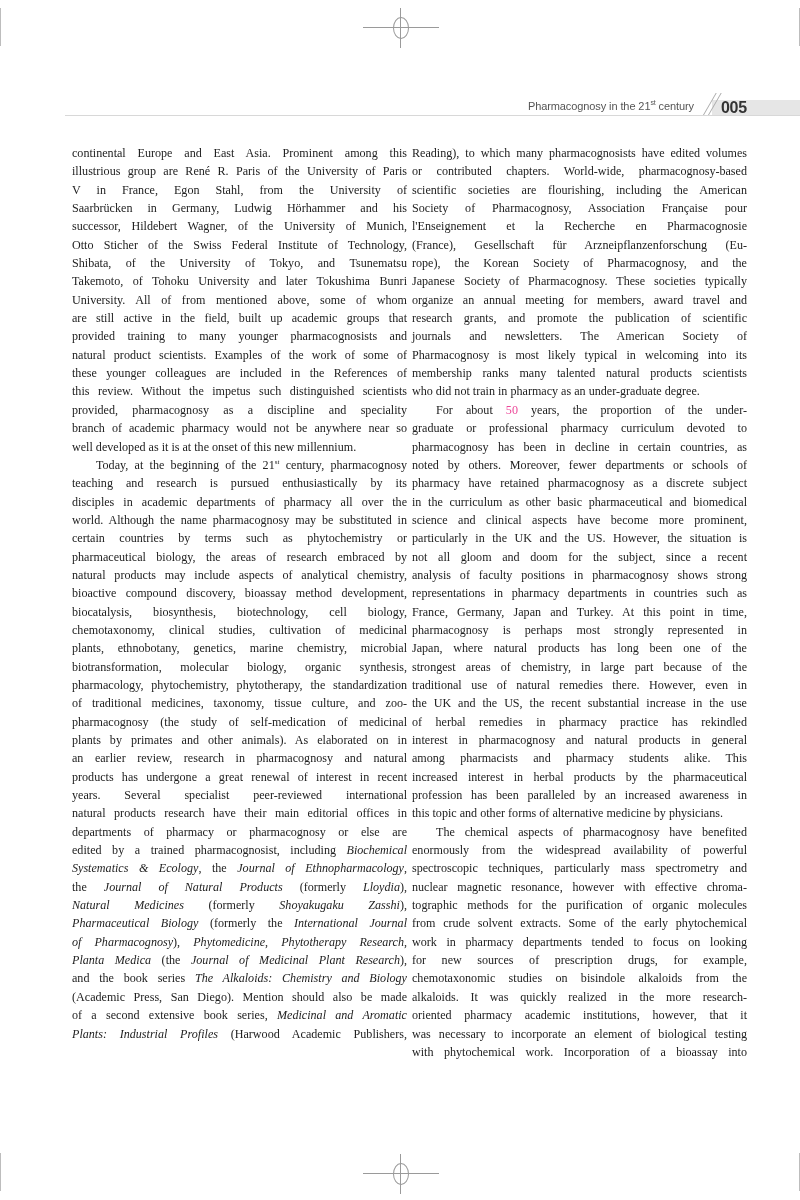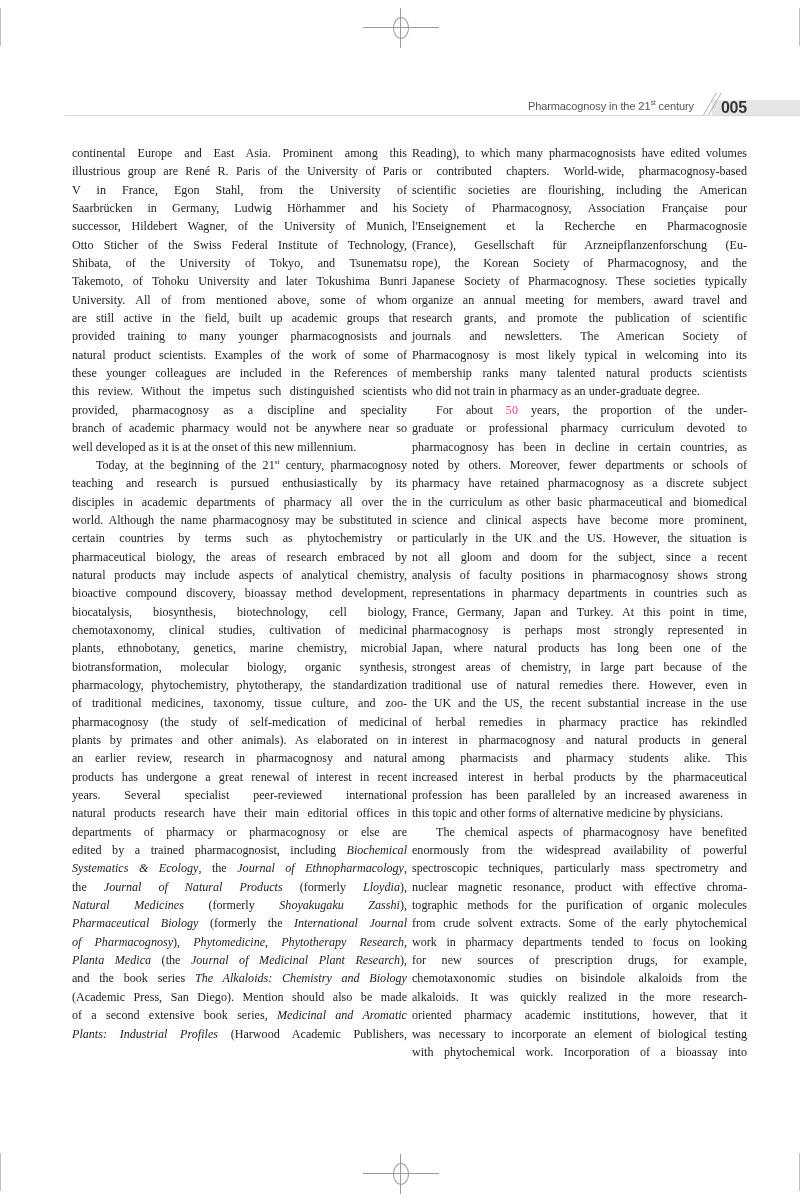--- a/index.html
+++ b/index.html
@@ -149,21 +149,21 @@
   <span class="line">the UK and the US, the recent substantial increase in the use</span>
   <span class="line">of herbal remedies in pharmacy practice has rekindled</span>
   <span class="line">interest in pharmacognosy and natural products in general</span>
   <span class="line">among pharmacists and pharmacy students alike. This</span>
   <span class="line">increased interest in herbal products by the pharmaceutical</span>
   <span class="line">profession has been paralleled by an increased awareness in</span>
   <span class="line last">this topic and other forms of alternative medicine by physicians.</span>
   <span class="line indent">The chemical aspects of pharmacognosy have benefited</span>
   <span class="line">enormously from the widespread availability of powerful</span>
   <span class="line">spectroscopic techniques, particularly mass spectrometry and</span>
-  <span class="line">nuclear magnetic resonance, product with effective chroma-</span>
+  <span class="line">nuclear magnetic resonance, however with effective chroma-</span>
   <span class="line">tographic methods for the purification of organic molecules</span>
   <span class="line">from crude solvent extracts. Some of the early phytochemical</span>
   <span class="line">work in pharmacy departments tended to focus on looking</span>
   <span class="line">for new sources of prescription drugs, for example,</span>
   <span class="line">chemotaxonomic studies on bisindole alkaloids from the</span>
   <span class="line">alkaloids. It was quickly realized in the more research-</span>
   <span class="line">oriented pharmacy academic institutions, however, that it</span>
   <span class="line">was necessary to incorporate an element of biological testing</span>
   <span class="line">with phytochemical work. Incorporation of a bioassay into</span>
 </div>

